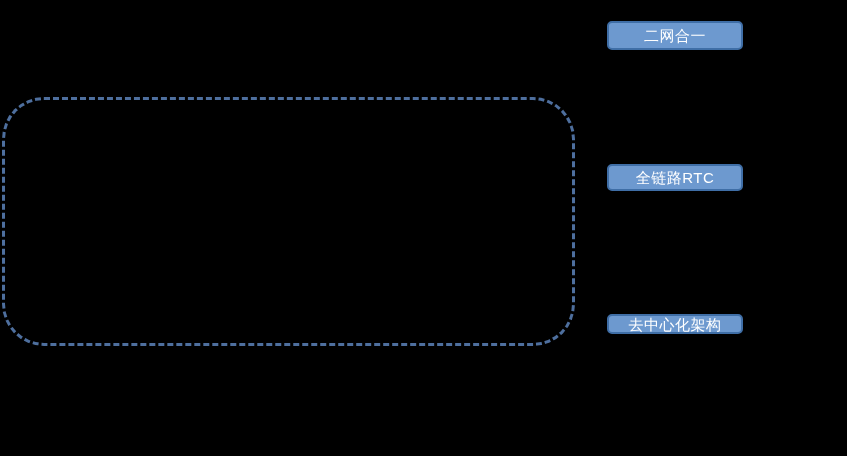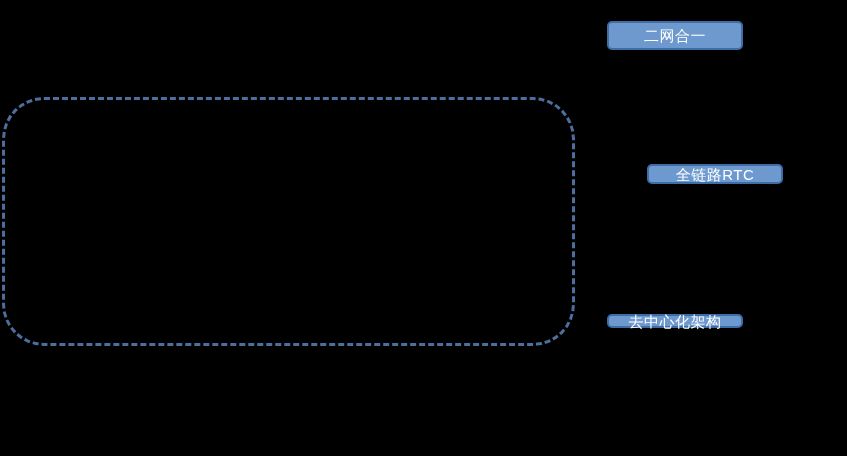--- a/index.html
+++ b/index.html
@@ -43,22 +43,22 @@
   }
   .label-chip .chip-text {
     color: var(--chip-text, #FFFFFF);
     font-size: 15px;
     font-weight: normal;
     line-height: 1;
     letter-spacing: 0.5px;
     white-space: nowrap;
   }
   .chip-1 { top: 21px; height: 29px; }
-  .chip-2 { top: 164px; height: 20px; margin-left: 40px; }
-  .chip-3 { top: 314px; height: 14px; }
+  .chip-2 { top: 164px; height: 27px; }
+  .chip-3 { top: 314px; height: 20px; }
 </style>
 </head>
 <body>
 
 <div class="canvas">
 
   <div class="boundary"></div>
 
   <div class="label-chip chip-1">
     <span class="chip-text">二网合一</span>

